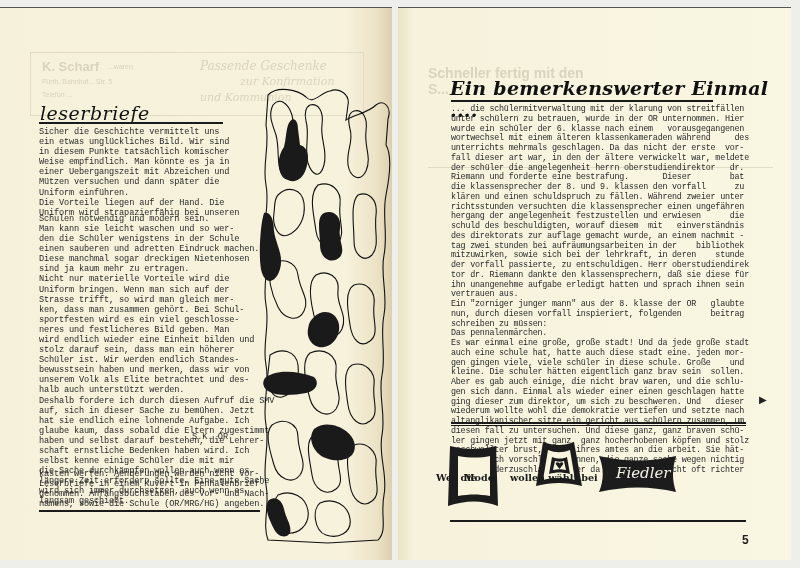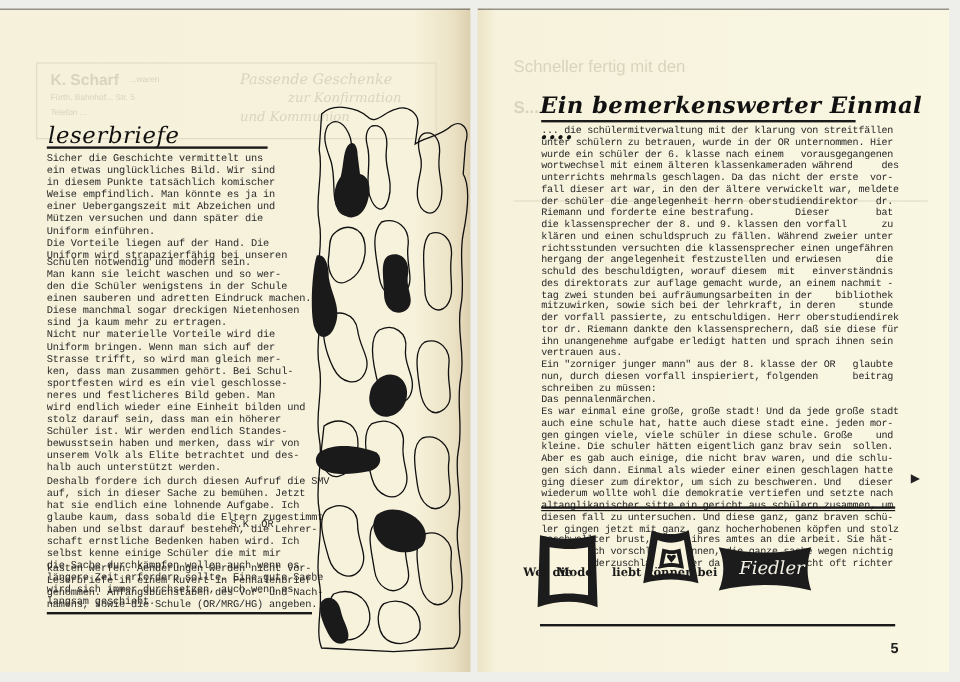--- a/index.html
+++ b/index.html
@@ -83,21 +83,21 @@
         <path d="M8 292 C20 284 40 286 56 292 C62 298 58 306 48 308 C36 310 20 312 10 306 C4 302 4 296 8 292 Z"></path>
         <path d="M56 344 C66 336 80 340 88 346 C96 352 100 362 94 370 C86 378 70 376 62 370 C54 364 50 352 56 344 Z"></path>
         <path d="M10 416 C16 410 24 414 26 424 C28 434 34 440 32 448 C28 454 20 452 16 444 C12 436 6 424 10 416 Z"></path>
       </g>
     </svg>
   </div>
 
   <div class="page page-right">
     <div class="topbar"></div>
 
-    <div class="ghost" style="left:30px;top:40px;font-size:14px;font-weight:normal;">Schneller fertig mit den</div>
+    <div class="ghost" style="left:30px;top:58px;font-size:14px;font-weight:bold;">Schneller fertig mit den</div>
     <div class="ghost" style="left:30px;top:74px;font-size:14px;font-weight:bold;">S...</div>
     <div class="ghost-box" style="left:30px;top:160px;width:345px;height:0;border-width:1px 0 0 0;"></div>
 
     <div class="rp-title">Ein bemerkenswerter Einmal ....</div>
     <div class="rule" style="left:53px;top:93px;width:262px;height:2px;"></div>
 
     <div class="typed" style="left:53px;top:98px;font-size:8.4px;line-height:9.75px;letter-spacing:-0.22px;"><div>... die schülermitverwaltung mit der klarung von streitfällen</div><div>unter schülern zu betrauen, wurde in der OR unternommen. Hier</div><div>wurde ein schüler der 6. klasse nach einem   vorausgegangenen</div><div>wortwechsel mit einem älteren klassenkameraden während     des</div><div>unterrichts mehrmals geschlagen. Da das nicht der erste  vor-</div><div>fall dieser art war, in den der ältere verwickelt war, meldete</div><div>der schüler die angelegenheit herrn oberstudiendirektor   dr.</div><div>Riemann und forderte eine bestrafung.       Dieser        bat</div><div>die klassensprecher der 8. und 9. klassen den vorfall      zu</div><div>klären und einen schuldspruch zu fällen. Während zweier unter</div><div>richtsstunden versuchten die klassensprecher einen ungefähren</div><div>hergang der angelegenheit festzustellen und erwiesen      die</div><div>schuld des beschuldigten, worauf diesem  mit   einverständnis</div><div>des direktorats zur auflage gemacht wurde, an einem nachmit -</div><div>tag zwei stunden bei aufräumungsarbeiten in der    bibliothek</div><div>mitzuwirken, sowie sich bei der lehrkraft, in deren    stunde</div><div>der vorfall passierte, zu entschuldigen. Herr oberstudiendirek</div><div>tor dr. Riemann dankte den klassensprechern, daß sie diese für</div><div>ihn unangenehme aufgabe erledigt hatten und sprach ihnen sein</div><div>vertrauen aus.</div><div>Ein "zorniger junger mann" aus der 8. klasse der OR   glaubte</div><div>nun, durch diesen vorfall inspieriert, folgenden      beitrag</div><div>schreiben zu müssen:</div><div>Das pennalenmärchen.</div><div>Es war einmal eine große, große stadt! Und da jede große stadt</div><div>auch eine schule hat, hatte auch diese stadt eine. jeden mor-</div><div>gen gingen viele, viele schüler in diese schule. Große    und</div><div>kleine. Die schuler hätten eigentlich ganz brav sein  sollen.</div><div>Aber es gab auch einige, die nicht brav waren, und die schlu-</div><div>gen sich dann. Einmal als wieder einer einen geschlagen hatte</div><div>ging dieser zum direktor, um sich zu beschweren. Und   dieser</div><div>wiederum wollte wohl die demokratie vertiefen und setzte nach</div><div>altanglikanischer sitte ein gericht aus schülern zusammen, um</div><div>diesen fall zu untersuchen. Und diese ganz, ganz braven schü-</div><div>ler gingen jetzt mit ganz, ganz hocherhobenen köpfen und stolz</div><div>geschwellter brust, kraft ihres amtes an die arbeit. Sie hät-</div><div>ten ja auch vorschlagen können, die ganze sache wegen nichtig</div><div>keit  niederzuschlagen, aber da man sowieso nicht oft richter</div></div>
 
     <div class="arrow" style="left:361px;top:387px;">▶</div>
 
@@ -110,20 +110,20 @@
         <path d="M22 16 C34 18 44 18 54 16 L54 56 C42 54 34 54 22 56 Z" fill="#f8f4de"></path>
         <path d="M107 2 C118 6 128 6 138 2 L146 46 C130 42 116 42 100 46 Z" fill="#1c1c1c"></path>
         <path d="M112 10 C120 13 126 13 134 10 L139 40 C128 37 118 37 107 40 Z" fill="#f8f4de"></path>
         <path d="M116 17 C122 19 126 19 131 17 L134 34 C126 32 120 32 113 34 Z" fill="#1c1c1c"></path>
         <path d="M119 21 C123 22 125 22 128 21 L130 30 C125 29 122 29 117 30 Z" fill="#f8f4de"></path>
         <path d="M123.5 29 L120 24.5 C119 22.5 121.5 21.5 123.5 23.3 C125.5 21.5 128 22.5 127 24.5 Z" fill="#1c1c1c"></path>
         <path d="M163 16 C190 22 214 22 240 16 C236 30 236 40 240 52 C214 46 190 46 163 52 C168 40 168 28 163 16 Z" fill="#1c1c1c"></path>
       </svg>
       <div class="ad-text" style="left:0;top:32px;">Wer die</div>
       <div class="ad-text" style="left:28px;top:32px;">Mode</div>
-      <div class="ad-text" style="left:74px;top:32px;">liebt können bei</div>
+      <div class="ad-text" style="left:74px;top:32px;">wollen wählt bei</div>
       <div class="fiedler" style="left:180px;top:24px;">Fiedler</div>
     </div>
 
     <div class="rule" style="left:52px;top:513px;width:296px;height:1.5px;"></div>
     <div class="pagenum" style="left:344px;top:526px;">5</div>
   </div>
 </div>
 
 </body></html>

